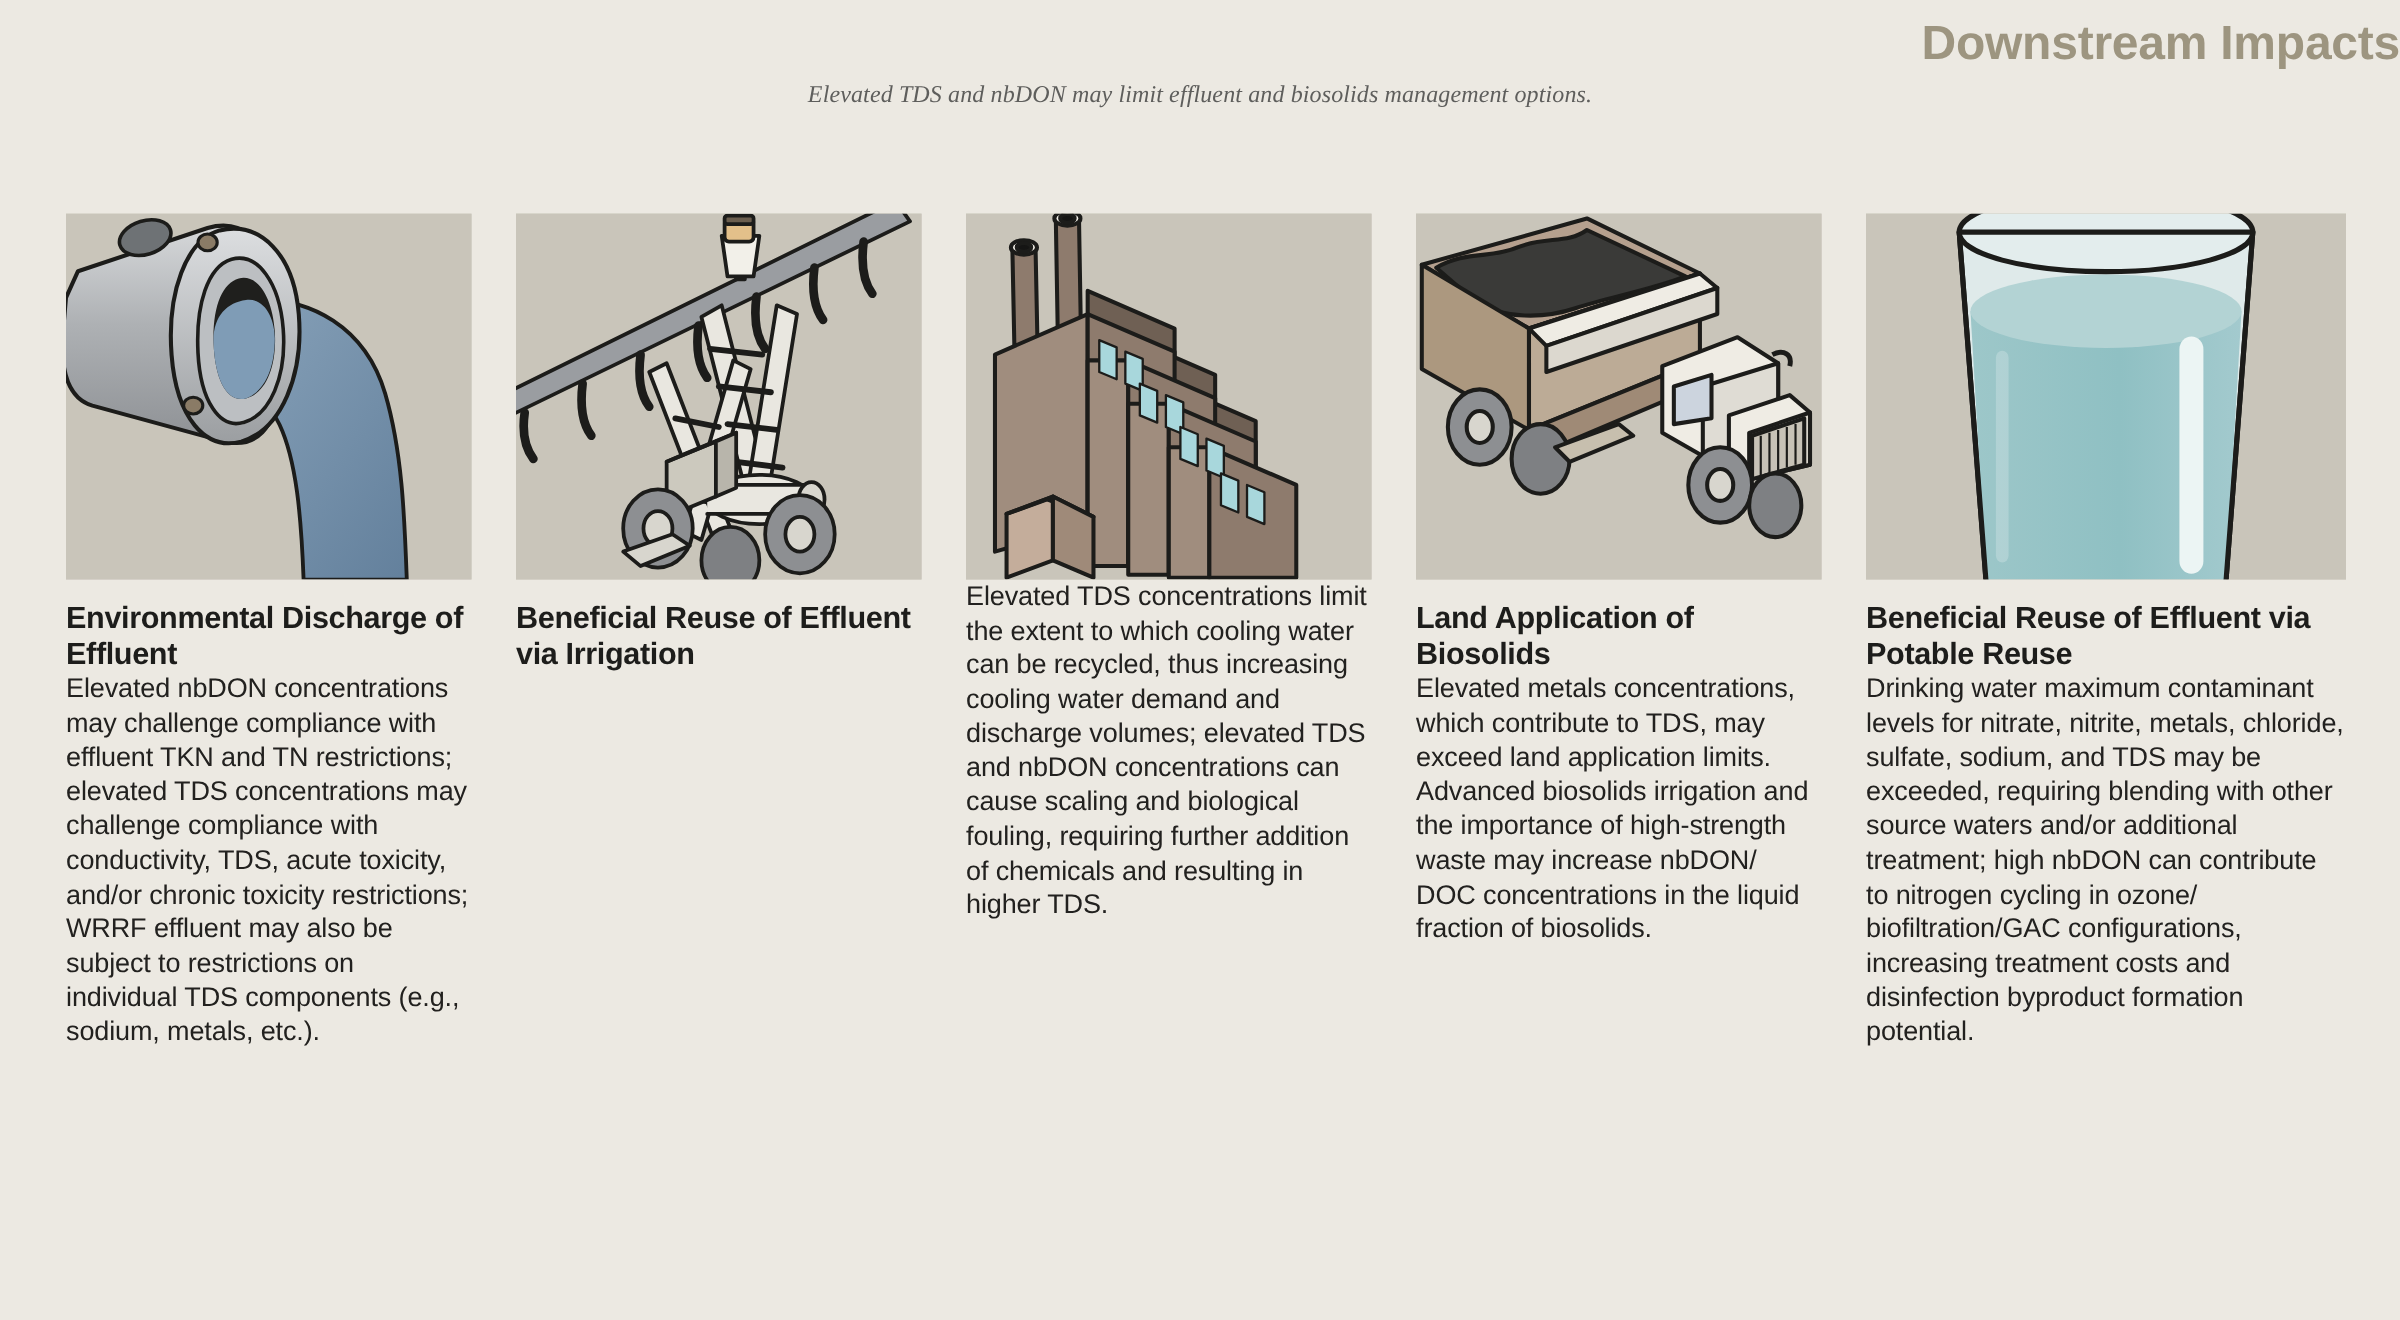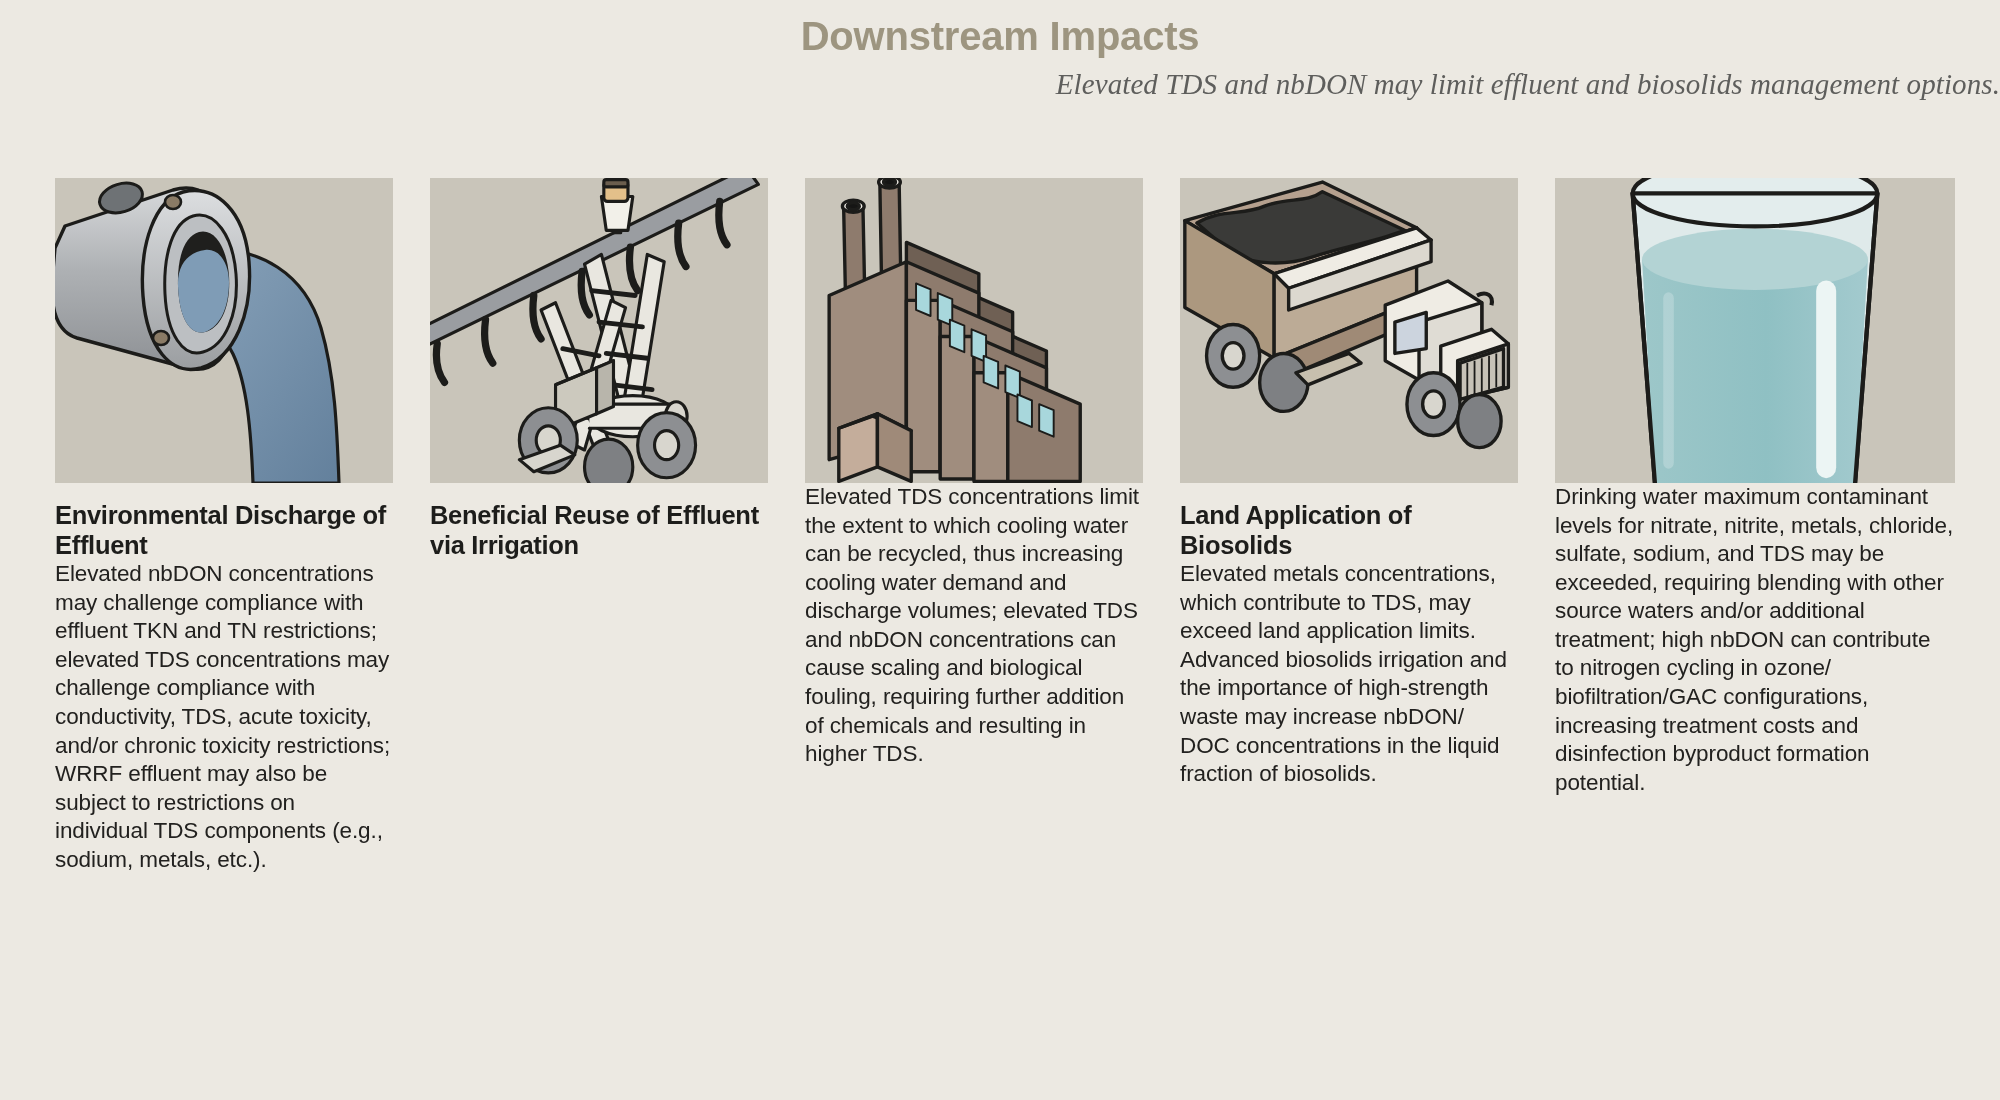--- a/index.html
+++ b/index.html
@@ -15,29 +15,29 @@
     background:#ece9e2;
   }
   
   .header { text-align:center; padding-top:14px; }
   .title {
     font-size:40px;
     font-weight:bold;
     color:#9d9580;
     letter-spacing:-0.2px;
     line-height:1.1;
+    text-align:right;
   }
   .subtitle {
     margin-top:10px;
     font-family:"Liberation Serif", serif;
     font-style:italic;
-    font-size:29px;
+    font-size:20px;
     color:#5e5e5c;
     letter-spacing:0.1px;
-    text-align:right;
   }
   
   .columns {
     position:absolute;
     top:178px; left:0;
     width:2000px;
     display:flex;
     padding:0 55px;
     gap:37px;
   }
@@ -308,17 +308,18 @@
 
           <ellipse cx="170" cy="36" rx="104" ry="28" fill="#e3eded" stroke="#1c1c1a" stroke-width="3.6"></ellipse>
 
           <rect x="222" y="110" width="17" height="168" rx="9" fill="#f3f8f7" opacity="0.92"></rect>
 
           <rect x="92" y="120" width="9" height="150" rx="5" fill="#ffffff" opacity="0.22"></rect>
 
           <path d="M66 36 L274 36 L254 296 L86 296 Z" fill="none" stroke="#1c1c1a" stroke-width="3.6" stroke-linejoin="round"></path>
         </svg>
       </div>
+      <div class="heading">Beneficial Reuse of Effluent via Potable Reuse</div>
       <div class="body">Drinking water maximum contaminant levels for nitrate, nitrite, metals, chloride, sulfate, sodium, and TDS may be exceeded, requiring blending with other source waters and/or additional treatment; high nbDON can contribute to nitrogen cycling in ozone/ biofiltration/GAC configurations, increasing treatment costs and disinfection byproduct formation potential.</div>
     </div>
 
   </div>
 </div>
 
 </body></html>

